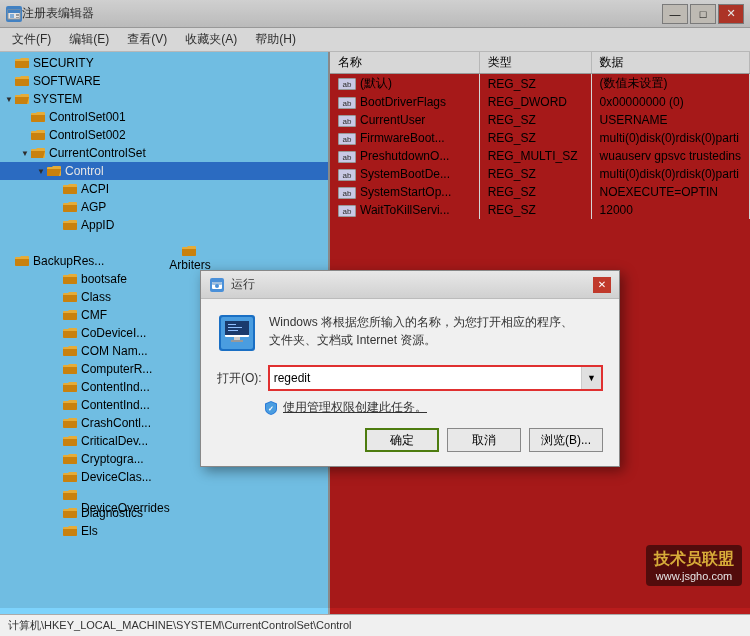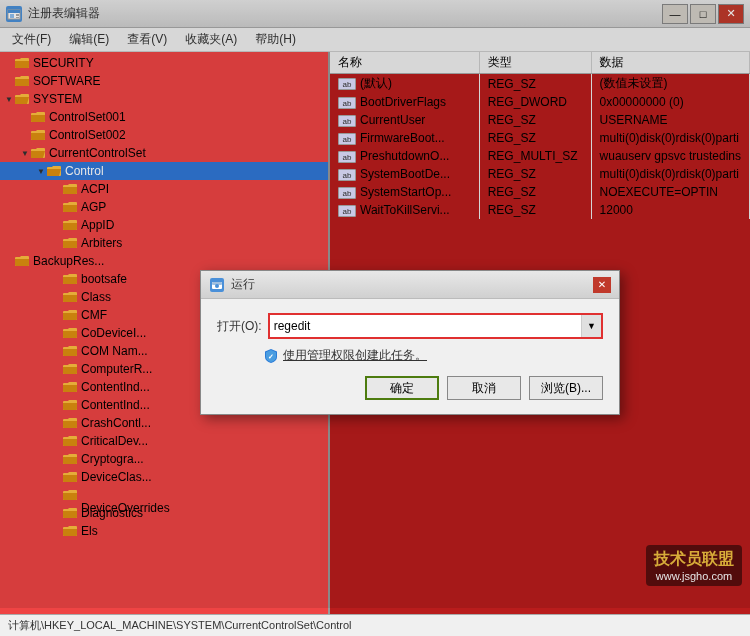--- a/index.html
+++ b/index.html
@@ -28,21 +28,20 @@
       background: linear-gradient(to bottom, #e8e8e8, #d0d0d0);
       display: flex;
       align-items: center;
       justify-content: space-between;
       padding: 0 6px;
       border-bottom: 1px solid #aaa;
     }
     .title-bar-left {
       display: flex;
       align-items: center;
-      gap: 6px;
     }
     .title-icon {
       width: 16px;
       height: 16px;
       background: #4a90d9;
       border-radius: 2px;
       display: flex;
       align-items: center;
       justify-content: center;
       color: white;
@@ -91,21 +90,21 @@
       flex: 1;
       display: flex;
       overflow: hidden;
       position: relative;
     }
 
     
     .tree-pane {
       width: 330px;
       min-width: 330px;
-      background: #ef4444;
+      background: #7dd3fc;
       border-right: 2px solid #999;
       overflow-y: auto;
       overflow-x: hidden;
       padding: 2px 0;
     }
     .tree-item {
       display: flex;
       align-items: center;
       height: 18px;
       padding-left: 4px;
@@ -460,21 +459,21 @@
           <span style="font-size: 12px;">AGP</span>
         </div>
         <div class="tree-item" style="padding-left: 52px;">
           <span class="tree-arrow">&nbsp;</span>
           <span class="folder-icon"><svg width="16" height="14" viewBox="0 0 16 14">
       <path d="M1 4 Q1 3 2 3 L6 3 L7 2 L14 2 Q15 2 15 3 L15 11 Q15 12 14 12 L2 12 Q1 12 1 11 Z" fill="#ffc040"></path>
       <path d="M1 5 L15 5 L15 11 Q15 12 14 12 L2 12 Q1 12 1 11 L1 5 Z" fill="#e09010"></path>
     </svg></span>
           <span style="font-size: 12px;">AppID</span>
         </div>
-        <div class="tree-item" style="padding-left: 52px;">
+        <div class="tree-item" style="padding-left: 52px; flex-direction: column;">
           <span class="tree-arrow">&nbsp;</span>
           <span class="folder-icon"><svg width="16" height="14" viewBox="0 0 16 14">
       <path d="M1 4 Q1 3 2 3 L6 3 L7 2 L14 2 Q15 2 15 3 L15 11 Q15 12 14 12 L2 12 Q1 12 1 11 Z" fill="#ffc040"></path>
       <path d="M1 5 L15 5 L15 11 Q15 12 14 12 L2 12 Q1 12 1 11 L1 5 Z" fill="#e09010"></path>
     </svg></span>
           <span style="font-size: 12px;">Arbiters</span>
         </div>
         <div class="tree-item" style="">
           <span class="tree-arrow">&nbsp;</span>
           <span class="folder-icon"><svg width="16" height="14" viewBox="0 0 16 14">
@@ -682,20 +681,38 @@
             <rect x="3" y="5" width="10" height="3" fill="#a0c0e0" rx="1"></rect>
             <circle cx="8" cy="9" r="2" fill="#4a90d9"></circle>
           </svg>
           <span>运行</span>
         </div>
         <div class="run-dialog-close">✕</div>
       </div>
 
       <div class="run-dialog-body">
 
+        <div class="run-dialog-top">
+
+          <svg class="run-icon-big" width="40" height="40" viewBox="0 0 40 40">
+            <rect x="2" y="2" width="36" height="36" rx="3" fill="#1a6fc4"></rect>
+            <rect x="4" y="4" width="32" height="32" rx="2" fill="#4a9de0"></rect>
+
+            <rect x="8" y="8" width="24" height="16" rx="1" fill="white"></rect>
+            <rect x="8" y="8" width="24" height="14" fill="#1a3a6c"></rect>
+
+            <rect x="17" y="24" width="6" height="4" fill="#ccc"></rect>
+            <rect x="14" y="27" width="12" height="2" fill="#999"></rect>
+
+            <rect x="11" y="11" width="8" height="1" fill="#90c0ff"></rect>
+            <rect x="11" y="14" width="14" height="1" fill="#90c0ff"></rect>
+            <rect x="11" y="17" width="10" height="1" fill="#90c0ff"></rect>
+          </svg>
+          <span class="run-desc-text">Windows 将根据您所输入的名称，为您打开相应的程序、<br>文件夹、文档或 Internet 资源。</span>
+        </div>
 
         <div class="run-open-row">
           <span class="run-open-label">打开(O):</span>
           <div class="run-input-wrapper">
             <input class="run-input" type="text" value="regedit" style="">
             <div class="run-dropdown-btn">▼</div>
           </div>
         </div>
 
         <div class="run-admin-row">

